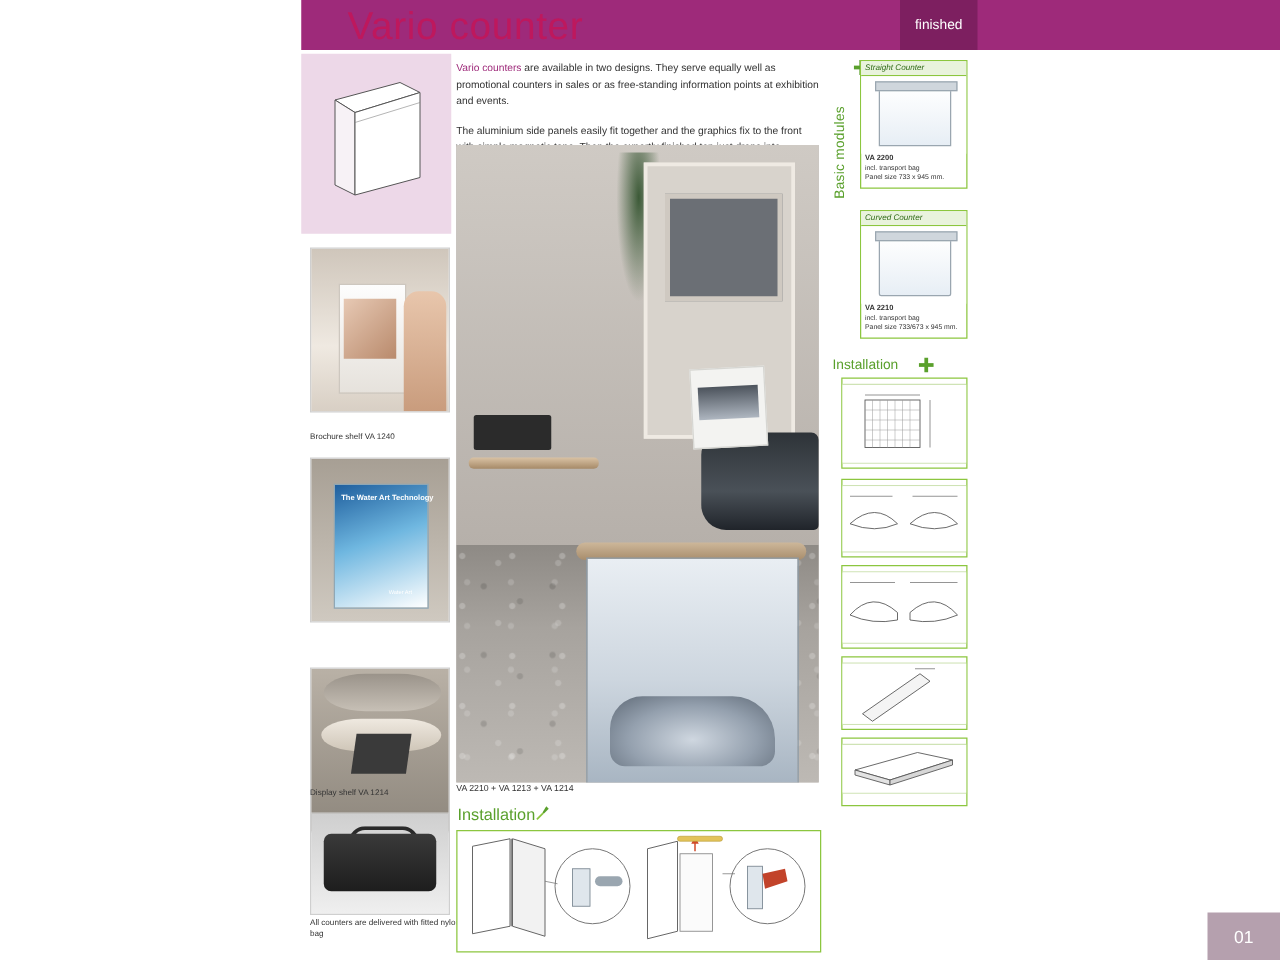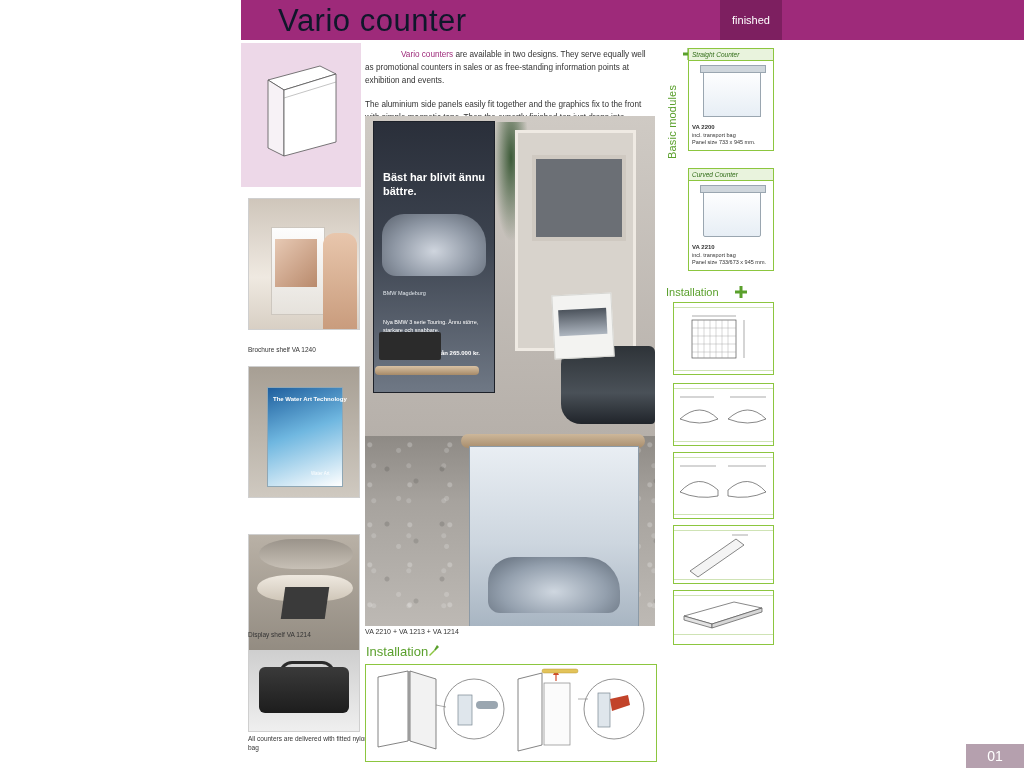--- a/index.html
+++ b/index.html
@@ -27,21 +27,21 @@
     position: absolute;
     left: 241px; top: 0;
     width: 783px; height: 40px;
     background: #9e2a7a;
   }
   .header-title {
     position: absolute;
     left: 278px; top: 2px;
     font-size: 31px;
     font-weight: 400;
-    color: #0f172a;
+    color: #be185d;
     letter-spacing: 0.5px;
     line-height: 38px;
   }
   .header-tab {
     position: absolute;
     left: 720px; top: 0px;
     width: 62px; height: 40px;
     background: #7d1f60;
     color: #ffffff;
     font-size: 11px;
@@ -72,21 +72,21 @@
   
   .intro {
     position: absolute;
     left: 365px; top: 48px;
     width: 290px;
     font-size: 8.2px;
     line-height: 13px;
     color: #333;
   }
   .intro p { margin: 0 0 11px 0; }
-  .intro .hl { color: #9e2a7a; margin-left: 36px; }
+  .intro .hl { color: #9e2a7a; }
 
   
   .main-photo {
     position: absolute;
     left: 365px; top: 116px;
     width: 290px; height: 510px;
     background: #b9b4ae;
     overflow: hidden;
   }
   .mp-wall {
@@ -305,21 +305,21 @@
   .acc-code {
     font-size: 6px; font-weight: bold; color: #222;
     text-align: right; padding: 1px 3px 2px 3px;
     border-top: 1px solid #cfe3b5;
   }
   .acc-code.left { text-align: left; font-weight: normal; }
 
   
   .page-num {
     position: absolute; right: 0; bottom: 0;
-    width: 58px; height: 24px;
+    width: 58px; height: 38px;
     background: #b5a0ae;
     color: #ffffff;
     font-size: 14px;
     display: flex; align-items: center; justify-content: center;
   }
 
   .tiny { font-size: 5px; fill: #444; }
 </style>
 </head>
 <body>
@@ -345,27 +345,20 @@
   </div>
 
   <div class="main-photo">
     <div class="mp-wall"></div>
     <div class="mp-floor"></div>
     <div class="mp-plant"></div>
     <div class="mp-door">
       <div class="mp-door-in"></div>
     </div>
     <div class="mp-car"></div>
-    <div class="mp-banner">
-      <div class="bn-head">Bäst har blivit ännu bättre.</div>
-      <div class="bn-car"></div>
-      <div class="bn-logo">BMW Magdeburg</div>
-      <div class="bn-foot1">Nya BMW 3 serie Touring. Ännu större, starkare och snabbare.</div>
-      <div class="bn-price">BMW 320i Touring från 265.000 kr.</div>
-    </div>
     <div class="mp-printer"></div>
     <div class="mp-shelf"></div>
     <div class="mp-leaflet">
       <div class="ll-img"></div>
     </div>
     <div class="mp-counter-top"></div>
     <div class="mp-counter">
       <div class="mp-counter-car"></div>
     </div>
   </div>

